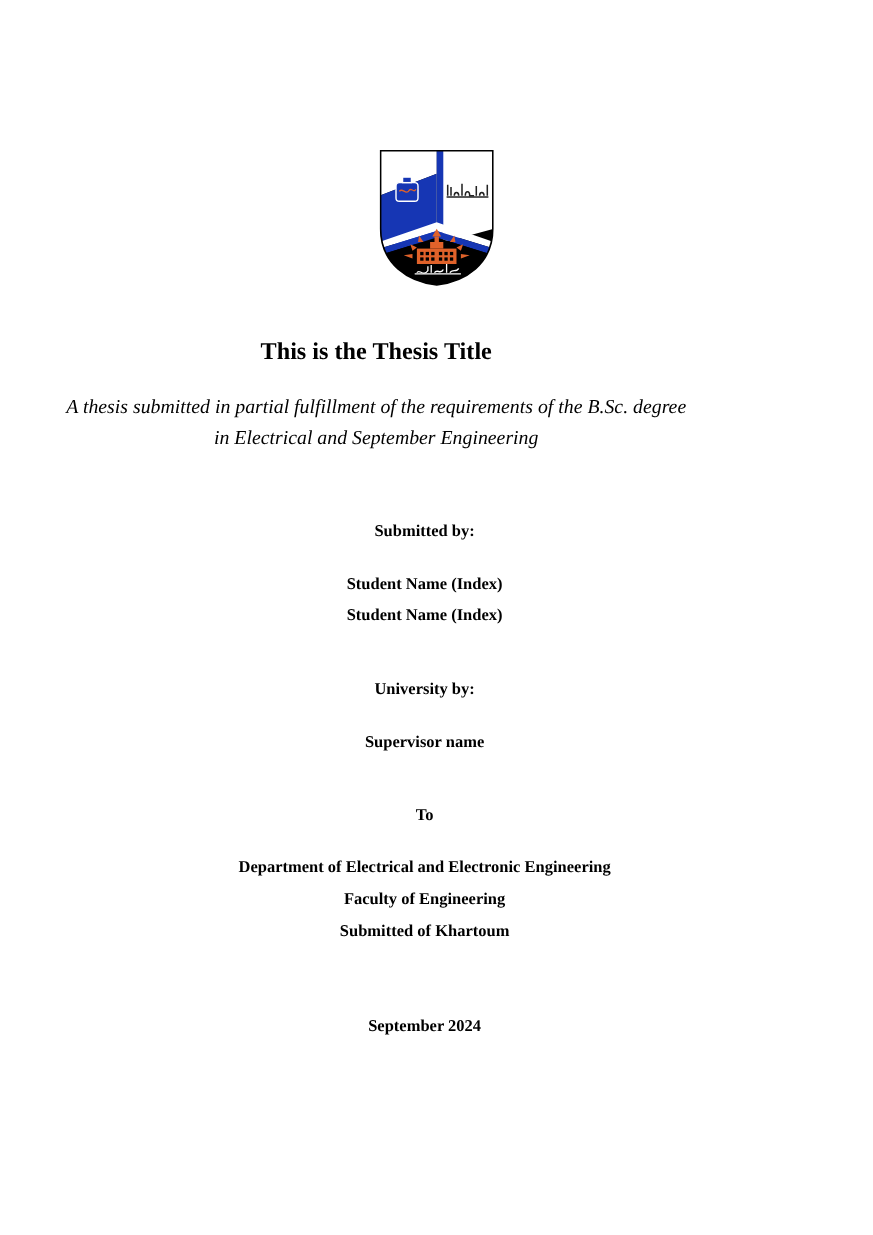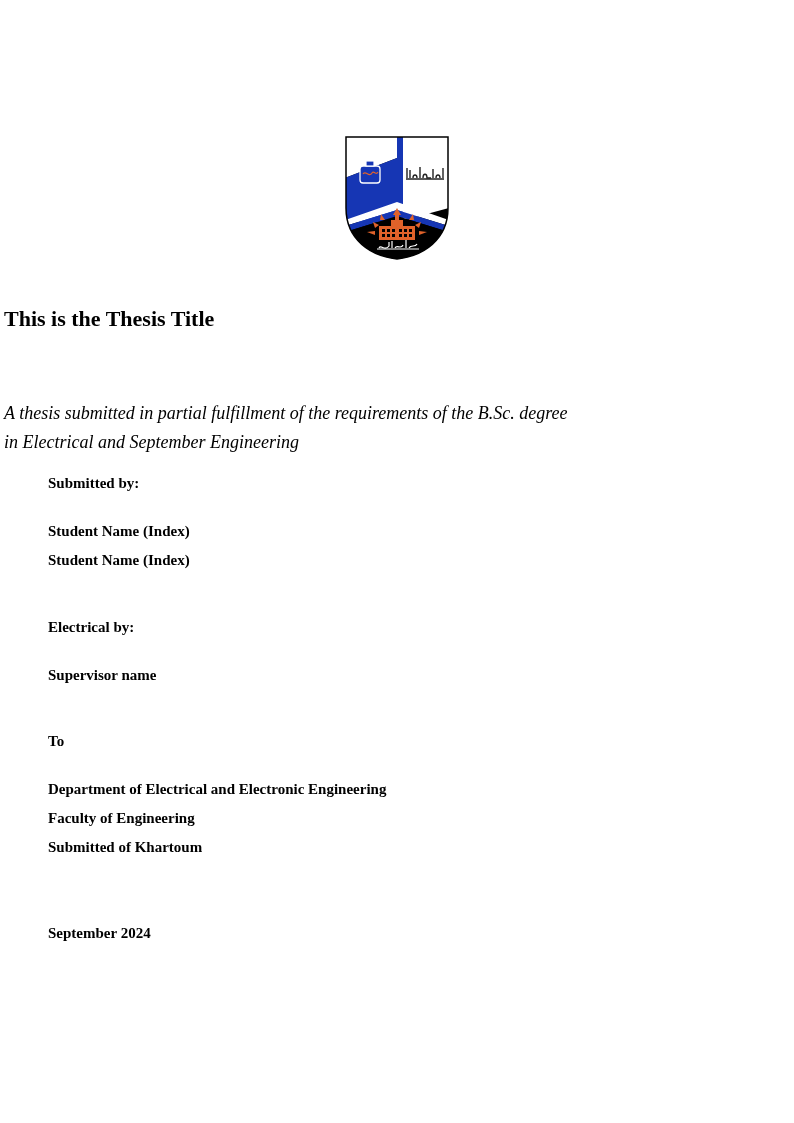--- a/index.html
+++ b/index.html
@@ -16,43 +16,43 @@
       overflow: hidden;
     }
     .page {
       position: absolute;
       left: 0; top: 0;
       width: 794px;
       height: 1123px;
     }
     .centered {
       position: absolute;
-      left: 4px;
+      left: 16px;
       width: 652px;
+      text-align: center;
       white-space: nowrap;
     }
     .emblem {
       position: absolute;
       left: 345px;
       top: 136px;
       width: 104px;
       height: 124px;
     }
     .title {
       top: 305px;
       font-size: 22px;
       font-weight: bold;
       line-height: 28px;
     }
     .subtitle {
       top: 355px;
       font-size: 18px;
       font-style: italic;
       line-height: 29px;
-      margin-top: 44px;
     }
     .bold-line {
       font-size: 15px;
       font-weight: bold;
       line-height: 20px;
       padding-left: 44px;
     }
   </style>
 </head>
 <body>
@@ -132,21 +132,21 @@
 
   <div class="centered subtitle">
     <div>A thesis submitted in partial fulfillment of the requirements of the B.Sc. degree</div>
     <div>in Electrical and September Engineering</div>
   </div>
 
   <div class="centered bold-line" style="top:473px;">Submitted by:</div>
   <div class="centered bold-line" style="top:521px;">Student Name (Index)</div>
   <div class="centered bold-line" style="top:550px;">Student Name (Index)</div>
 
-  <div class="centered bold-line" style="top:617px;">Electrical by:</div>
+  <div class="centered bold-line" style="top:617px;">University by:</div>
   <div class="centered bold-line" style="top:665px;">Supervisor name</div>
 
   <div class="centered bold-line" style="top:731px;">To</div>
   <div class="centered bold-line" style="top:808px;">Faculty of Engineering</div>
   <div class="centered bold-line" style="top:779px;">Department of Electrical and Electronic Engineering</div>
   <div class="centered bold-line" style="top:837px;">Submitted of Khartoum</div>
 
   <div class="centered bold-line" style="top:923px;">September 2024</div>
 
 </div>

